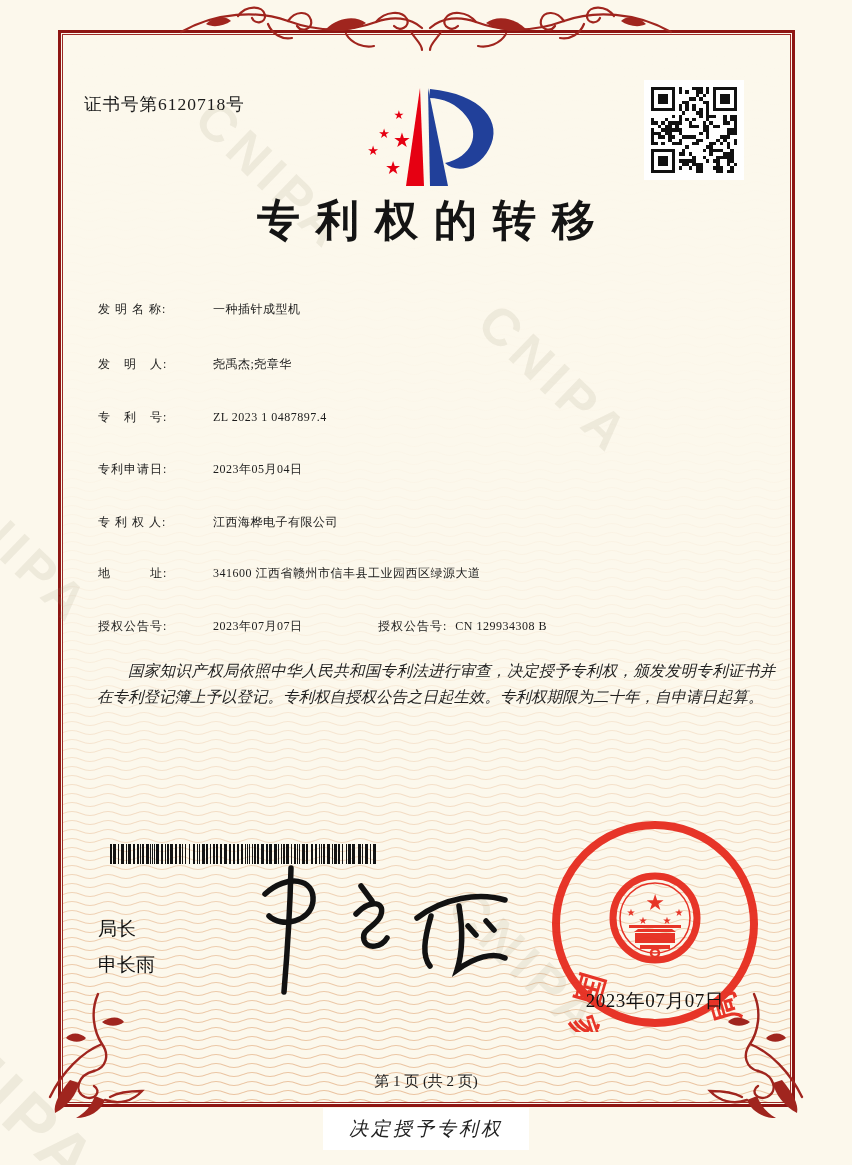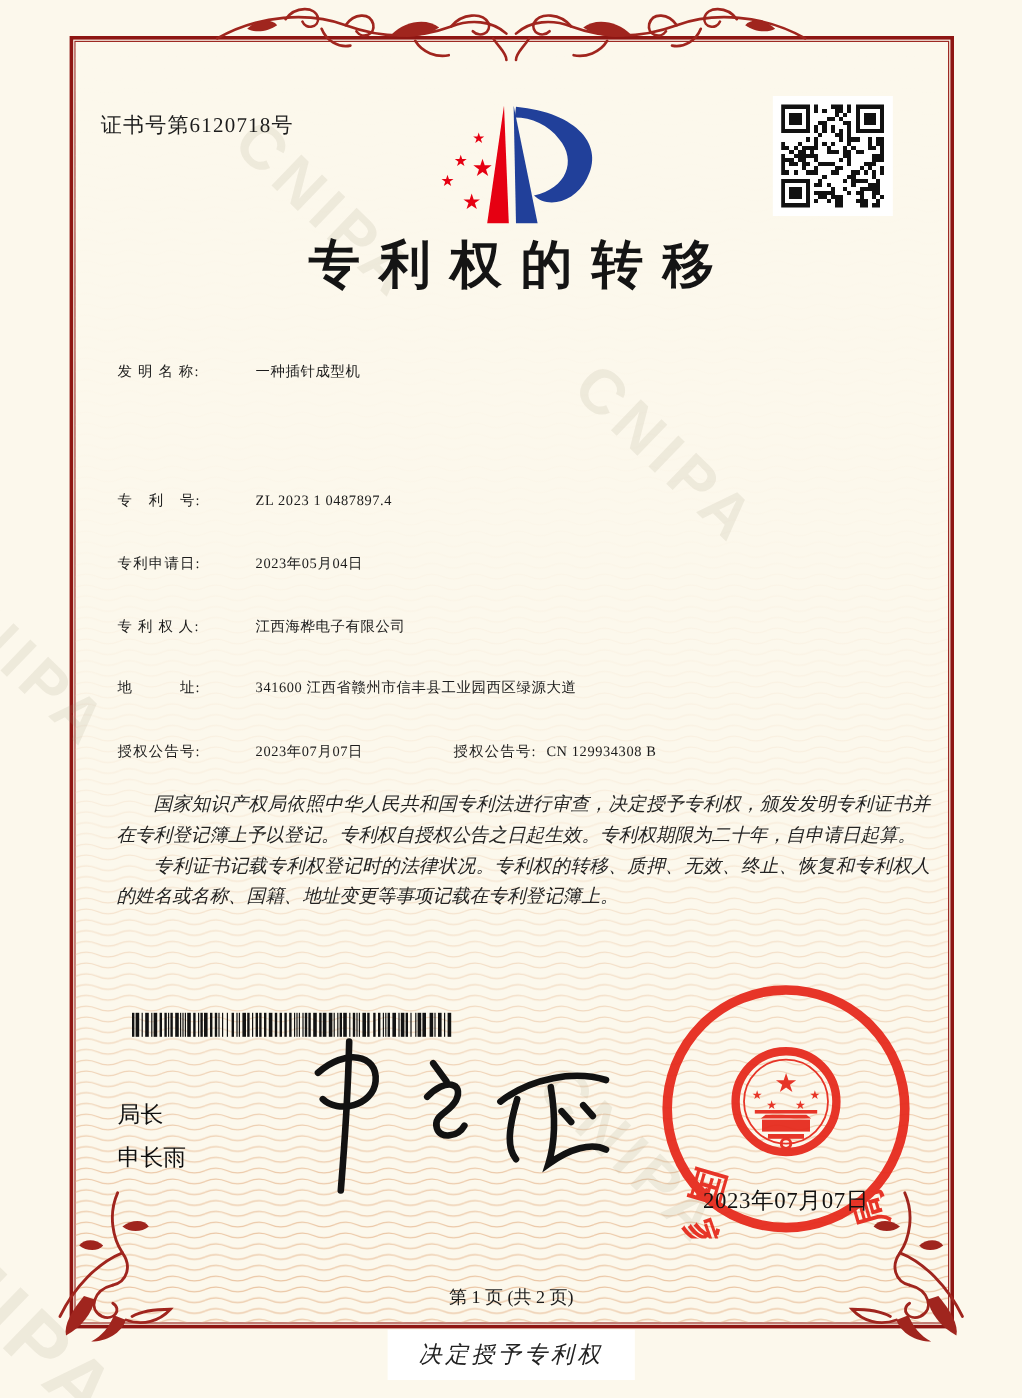--- a/index.html
+++ b/index.html
@@ -434,20 +434,24 @@
         <text x="43" y="100" font-size="18">★</text>
       </g>
     </svg>
 
     <div class="title">专利权的转移</div>
 
     <div class="frow" style="top:301px">
       <span class="flabel">发 明 名 称:</span>
       <span class="fvalue">一种插针成型机</span>
     </div>
+    <div class="frow" style="top:356px">
+      <span class="flabel">发　明　人:</span>
+      <span class="fvalue">尧禹杰;尧章华</span>
+    </div>
     <div class="frow" style="top:409px">
       <span class="flabel">专　利　号:</span>
       <span class="fvalue">ZL 2023 1 0487897.4</span>
     </div>
     <div class="frow" style="top:461px">
       <span class="flabel">专利申请日:</span>
       <span class="fvalue">2023年05月04日</span>
     </div>
     <div class="frow" style="top:514px">
       <span class="flabel">专 利 权 人:</span>
@@ -460,21 +464,20 @@
     <div class="frow" style="top:618px">
       <span class="flabel">授权公告号:</span>
       <span class="fvalue">2023年07月07日</span>
       <span class="fpair2">
         <span class="flabel" style="min-width:0;margin-right:8px">授权公告号:</span><span class="fvalue">CN 129934308 B</span>
       </span>
     </div>
 
     <div class="paras">
       <p>国家知识产权局依照中华人民共和国专利法进行审查，决定授予专利权，颁发发明专利证书并在专利登记簿上予以登记。专利权自授权公告之日起生效。专利权期限为二十年，自申请日起算。</p>
-      <p>专利证书记载专利权登记时的法律状况。专利权的转移、质押、无效、终止、恢复和专利权人的姓名或名称、国籍、地址变更等事项记载在专利登记簿上。</p>
     </div>
 
     <div class="barcode" id="barcode"><i style="width:2px;margin-right:1px"></i><i style="width:3px;margin-right:2px"></i><i style="width:1px;margin-right:2px"></i><i style="width:3px;margin-right:2px"></i><i style="width:1px;margin-right:1px"></i><i style="width:3px;margin-right:2px"></i><i style="width:2px;margin-right:2px"></i><i style="width:2px;margin-right:1px"></i><i style="width:1px;margin-right:1px"></i><i style="width:2px;margin-right:2px"></i><i style="width:3px;margin-right:1px"></i><i style="width:1px;margin-right:1px"></i><i style="width:1px;margin-right:1px"></i><i style="width:1px;margin-right:1px"></i><i style="width:3px;margin-right:2px"></i><i style="width:2px;margin-right:2px"></i><i style="width:1px;margin-right:1px"></i><i style="width:2px;margin-right:1px"></i><i style="width:3px;margin-right:2px"></i><i style="width:2px;margin-right:2px"></i><i style="width:2px;margin-right:1px"></i><i style="width:1px;margin-right:2px"></i><i style="width:1px;margin-right:3px"></i><i style="width:1px;margin-right:3px"></i><i style="width:2px;margin-right:2px"></i><i style="width:1px;margin-right:1px"></i><i style="width:1px;margin-right:2px"></i><i style="width:3px;margin-right:1px"></i><i style="width:2px;margin-right:2px"></i><i style="width:1px;margin-right:2px"></i><i style="width:2px;margin-right:1px"></i><i style="width:2px;margin-right:2px"></i><i style="width:2px;margin-right:2px"></i><i style="width:3px;margin-right:2px"></i><i style="width:2px;margin-right:2px"></i><i style="width:2px;margin-right:2px"></i><i style="width:2px;margin-right:2px"></i><i style="width:2px;margin-right:2px"></i><i style="width:1px;margin-right:1px"></i><i style="width:1px;margin-right:1px"></i><i style="width:1px;margin-right:2px"></i><i style="width:1px;margin-right:1px"></i><i style="width:2px;margin-right:1px"></i><i style="width:2px;margin-right:2px"></i><i style="width:3px;margin-right:2px"></i><i style="width:2px;margin-right:1px"></i><i style="width:3px;margin-right:2px"></i><i style="width:3px;margin-right:1px"></i><i style="width:1px;margin-right:2px"></i><i style="width:1px;margin-right:1px"></i><i style="width:2px;margin-right:1px"></i><i style="width:3px;margin-right:2px"></i><i style="width:1px;margin-right:2px"></i><i style="width:2px;margin-right:1px"></i><i style="width:1px;margin-right:1px"></i><i style="width:1px;margin-right:2px"></i><i style="width:3px;margin-right:1px"></i><i style="width:2px;margin-right:3px"></i><i style="width:2px;margin-right:2px"></i><i style="width:2px;margin-right:2px"></i><i style="width:1px;margin-right:1px"></i><i style="width:1px;margin-right:1px"></i><i style="width:2px;margin-right:2px"></i><i style="width:3px;margin-right:2px"></i><i style="width:1px;margin-right:1px"></i><i style="width:3px;margin-right:1px"></i><i style="width:2px;margin-right:2px"></i><i style="width:1px;margin-right:3px"></i><i style="width:1px;margin-right:1px"></i><i style="width:3px;margin-right:1px"></i><i style="width:3px;margin-right:3px"></i><i style="width:3px;margin-right:1px"></i><i style="width:1px;margin-right:2px"></i><i style="width:3px;margin-right:2px"></i><i style="width:1px;margin-right:2px"></i><i style="width:3px"></i></div>
 
     <div class="officer t1">局长</div>
     <div class="officer t2">申长雨</div>
 
     <svg class="sig" width="290" height="140" viewBox="0 0 290 140">
       <g fill="none" stroke="#121212" stroke-width="5.5" stroke-linecap="round">
         <path d="M30,38 C52,18 80,22 78,45 C76,66 46,72 34,60"></path>

